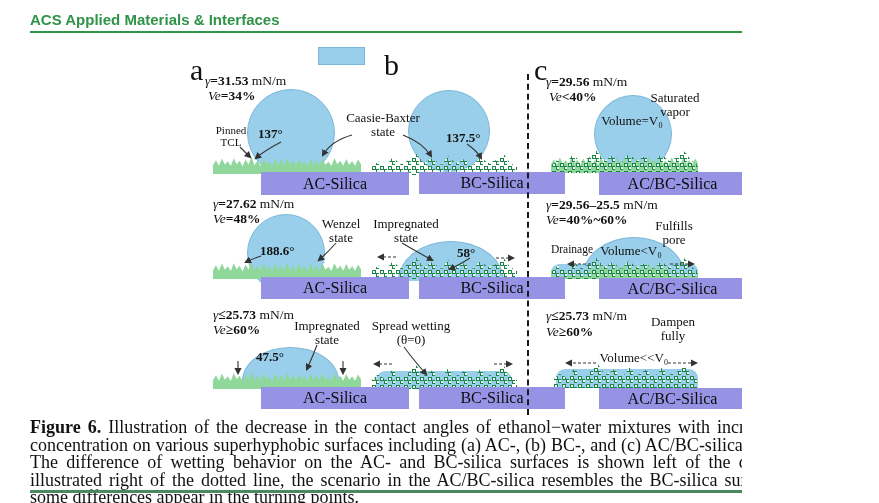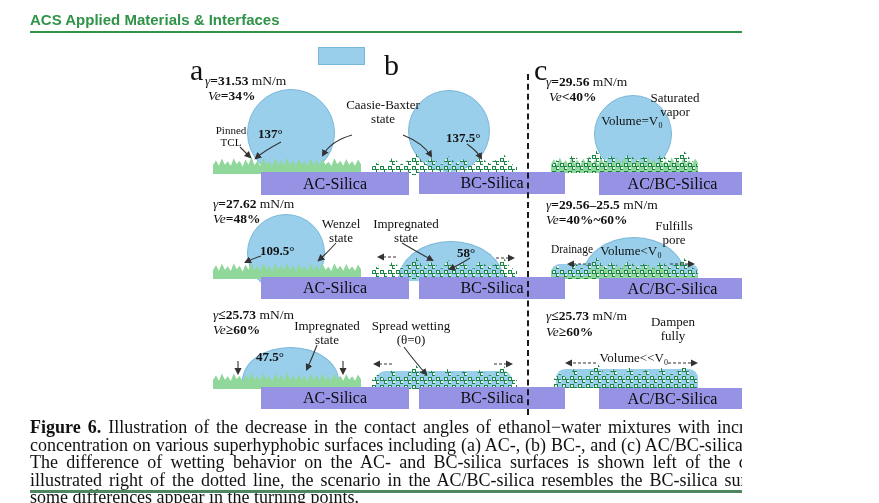--- a/index.html
+++ b/index.html
@@ -70,33 +70,33 @@
   <div class="abs divider" style="left:527px;top:74px;height:341px;width:0"></div>
 
   <div class="abs info labels" style="left:205px;top:73px"><span class="sym">γ</span><span class="val">=31.53</span><span> mN/m</span></div>
   <div class="abs info labels" style="left:208px;top:88px"><span class="sym">Ve</span><span class="val">=34%</span></div>
   <div class="abs drop" style="left:247px;top:89px;width:86px;height:86px"></div>
   <div class="abs tiny labels" style="left:209px;top:124px;width:44px">
       <div>Pinned</div>
       <div>TCL</div>
     </div>
   <div class="abs angle labels" style="left:258px;top:126px">137°</div>
-  <div class="abs state labels" style="left:335px;top:98px;width:96px">
+  <div class="abs state labels" style="left:335px;top:111px;width:96px">
       <div>Caasie-Baxter</div>
       <div>state</div>
     </div>
   <div class="abs grass" style="left:213px;top:152px;width:148px;height:22px"></div>
   <div class="abs surface-bar" style="left:213px;top:172px;width:148px;height:23px">
       <span>AC-Silica</span>
     </div>
 
   <div class="abs info labels" style="left:213px;top:196px"><span class="sym">γ</span><span class="val">=27.62</span><span> mN/m</span></div>
   <div class="abs info labels" style="left:213px;top:211px"><span class="sym">Ve</span><span class="val">=48%</span></div>
   <div class="abs drop" style="left:247px;top:214px;width:76px;height:76px"></div>
-  <div class="abs angle labels" style="left:260px;top:243px">109.5°</div>
+  <div class="abs angle labels" style="left:260px;top:243px">188.6°</div>
   <div class="abs state labels" style="left:316px;top:217px;width:50px">
       <div>Wenzel</div>
       <div>state</div>
     </div>
   <div class="abs grass" style="left:213px;top:257px;width:148px;height:22px"></div>
   <div class="abs surface-bar" style="left:213px;top:277px;width:148px;height:22px">
       <span>AC-Silica</span>
     </div>
 
   <div class="abs info labels" style="left:213px;top:307px"><span class="sym">γ</span><span class="val">≤25.73</span><span> mN/m</span></div>

